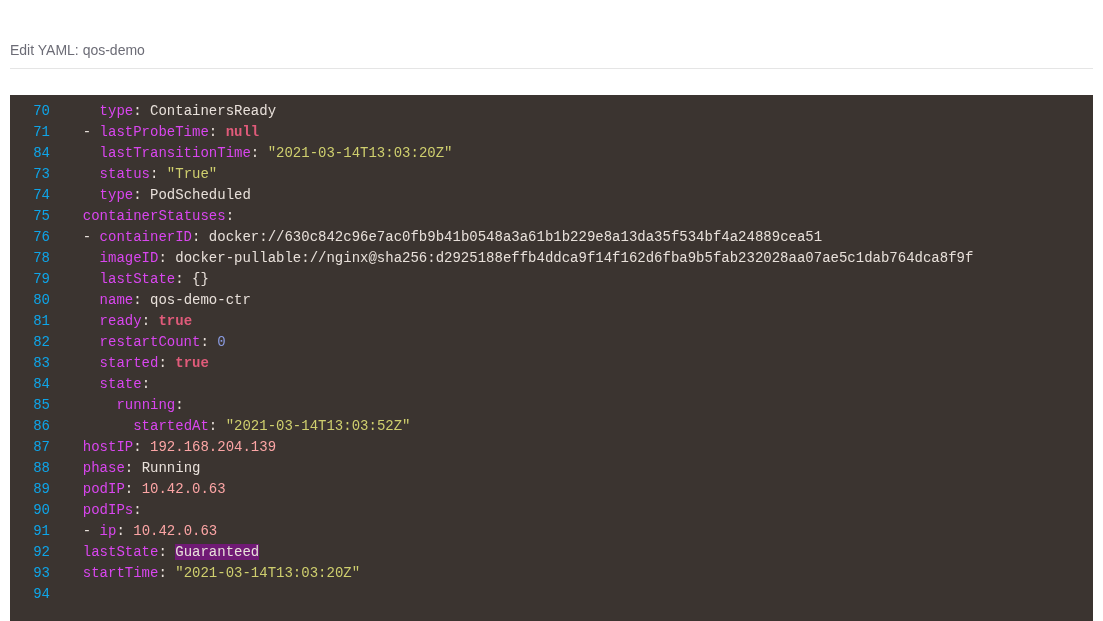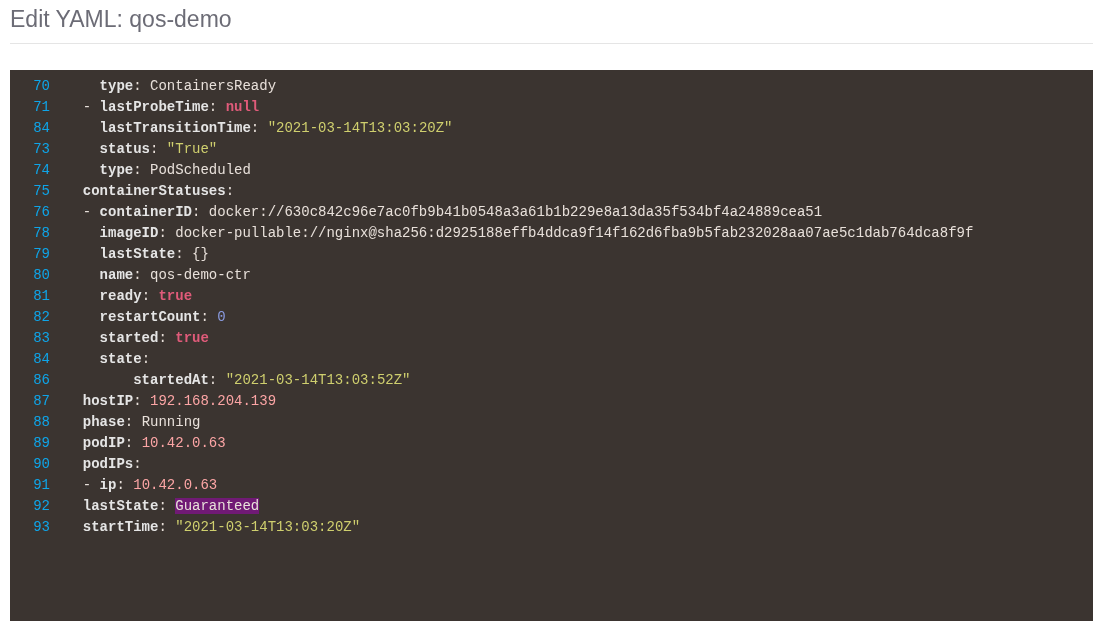--- a/index.html
+++ b/index.html
@@ -9,25 +9,26 @@
     background: #ffffff;
     color: #333;
   }
   .page {
     width: 1103px;
     height: 621px;
     padding: 6px 10px 0 10px;
     background: #ffffff;
   }
   .title {
-    font-size: 23px;
+    font-size: 14px;
     font-weight: 300;
     color: #6c6c76;
     padding: 0 0 10px 0;
     border-bottom: 1px solid #e5e5e5;
+    margin-top: 36px;
   }
   .editor-wrap {
     margin-top: 26px;
   }
   .editor {
     background: #3b3430;
     font-family: "Consolas", "Menlo", "Courier New", monospace;
     font-size: 14px;
     line-height: 21px;
     position: relative;
@@ -46,21 +47,21 @@
     flex: 0 0 48px;
     text-align: right;
     padding-right: 8px;
     color: #0ea5e9;
   }
   .code {
     flex: 1 1 auto;
     padding-left: 8px;
     color: #e8e0da;
   }
-  .key    { color: #e5e5e5; font-weight: bold; }   
+  .key    { color: #d946ef; }   
   .str    { color: #cfcf6e; }   
   .kw     { color: #e05b7a; font-weight: bold; }   
   .num    { color: #8a9be0; }   
   .ip     { color: #fca5a5; }
   .punct  { color: #e8e0da; }
   .dash   { color: #e8e0da; }
   .cursorbg { background: #701a75; }
   
   .partial {
     position: absolute;
@@ -90,24 +91,26 @@
           <div class="row"><div class="gutter">74</div><div class="code"><span class="punct">    </span><span class="key">type</span><span class="punct">: PodScheduled</span></div></div>
           <div class="row"><div class="gutter">75</div><div class="code"><span class="punct">  </span><span class="key">containerStatuses</span><span class="punct">:</span></div></div>
           <div class="row"><div class="gutter">76</div><div class="code"><span class="dash">  - </span><span class="key">containerID</span><span class="punct">: docker://630c842c96e7ac0fb9b41b0548a3a61b1b229e8a13da35f534bf4a24889cea51</span></div></div>
           <div class="row"><div class="gutter">78</div><div class="code"><span class="punct">    </span><span class="key">imageID</span><span class="punct">: docker-pullable://nginx@sha256:d2925188effb4ddca9f14f162d6fba9b5fab232028aa07ae5c1dab764dca8f9f</span></div></div>
           <div class="row"><div class="gutter">79</div><div class="code"><span class="punct">    </span><span class="key">lastState</span><span class="punct">: {}</span></div></div>
           <div class="row"><div class="gutter">80</div><div class="code"><span class="punct">    </span><span class="key">name</span><span class="punct">: qos-demo-ctr</span></div></div>
           <div class="row"><div class="gutter">81</div><div class="code"><span class="punct">    </span><span class="key">ready</span><span class="punct">: </span><span class="kw">true</span></div></div>
           <div class="row"><div class="gutter">82</div><div class="code"><span class="punct">    </span><span class="key">restartCount</span><span class="punct">: </span><span class="num">0</span></div></div>
           <div class="row"><div class="gutter">83</div><div class="code"><span class="punct">    </span><span class="key">started</span><span class="punct">: </span><span class="kw">true</span></div></div>
           <div class="row"><div class="gutter">84</div><div class="code"><span class="punct">    </span><span class="key">state</span><span class="punct">:</span></div></div>
+          <div class="row"><div class="gutter">85</div><div class="code"><span class="punct">      </span><span class="key">running</span><span class="punct">:</span></div></div>
           <div class="row"><div class="gutter">86</div><div class="code"><span class="punct">        </span><span class="key">startedAt</span><span class="punct">: </span><span class="str">"2021-03-14T13:03:52Z"</span></div></div>
           <div class="row"><div class="gutter">87</div><div class="code"><span class="punct">  </span><span class="key">hostIP</span><span class="punct">: </span><span class="ip">192.168.204.139</span></div></div>
           <div class="row"><div class="gutter">88</div><div class="code"><span class="punct">  </span><span class="key">phase</span><span class="punct">: Running</span></div></div>
           <div class="row"><div class="gutter">89</div><div class="code"><span class="punct">  </span><span class="key">podIP</span><span class="punct">: </span><span class="ip">10.42.0.63</span></div></div>
           <div class="row"><div class="gutter">90</div><div class="code"><span class="punct">  </span><span class="key">podIPs</span><span class="punct">:</span></div></div>
           <div class="row"><div class="gutter">91</div><div class="code"><span class="dash">  - </span><span class="key">ip</span><span class="punct">: </span><span class="ip">10.42.0.63</span></div></div>
           <div class="row"><div class="gutter">92</div><div class="code"><span class="punct">  </span><span class="key">lastState</span><span class="punct">: </span><span class="punct cursorbg">Guaranteed</span></div></div>
           <div class="row"><div class="gutter">93</div><div class="code"><span class="punct">  </span><span class="key">startTime</span><span class="punct">: </span><span class="str">"2021-03-14T13:03:20Z"</span></div></div>
+          <div class="row"><div class="gutter">94</div><div class="code"></div></div>
         </div>
     </div>
   </div>
 </div>
 
 </body></html>

